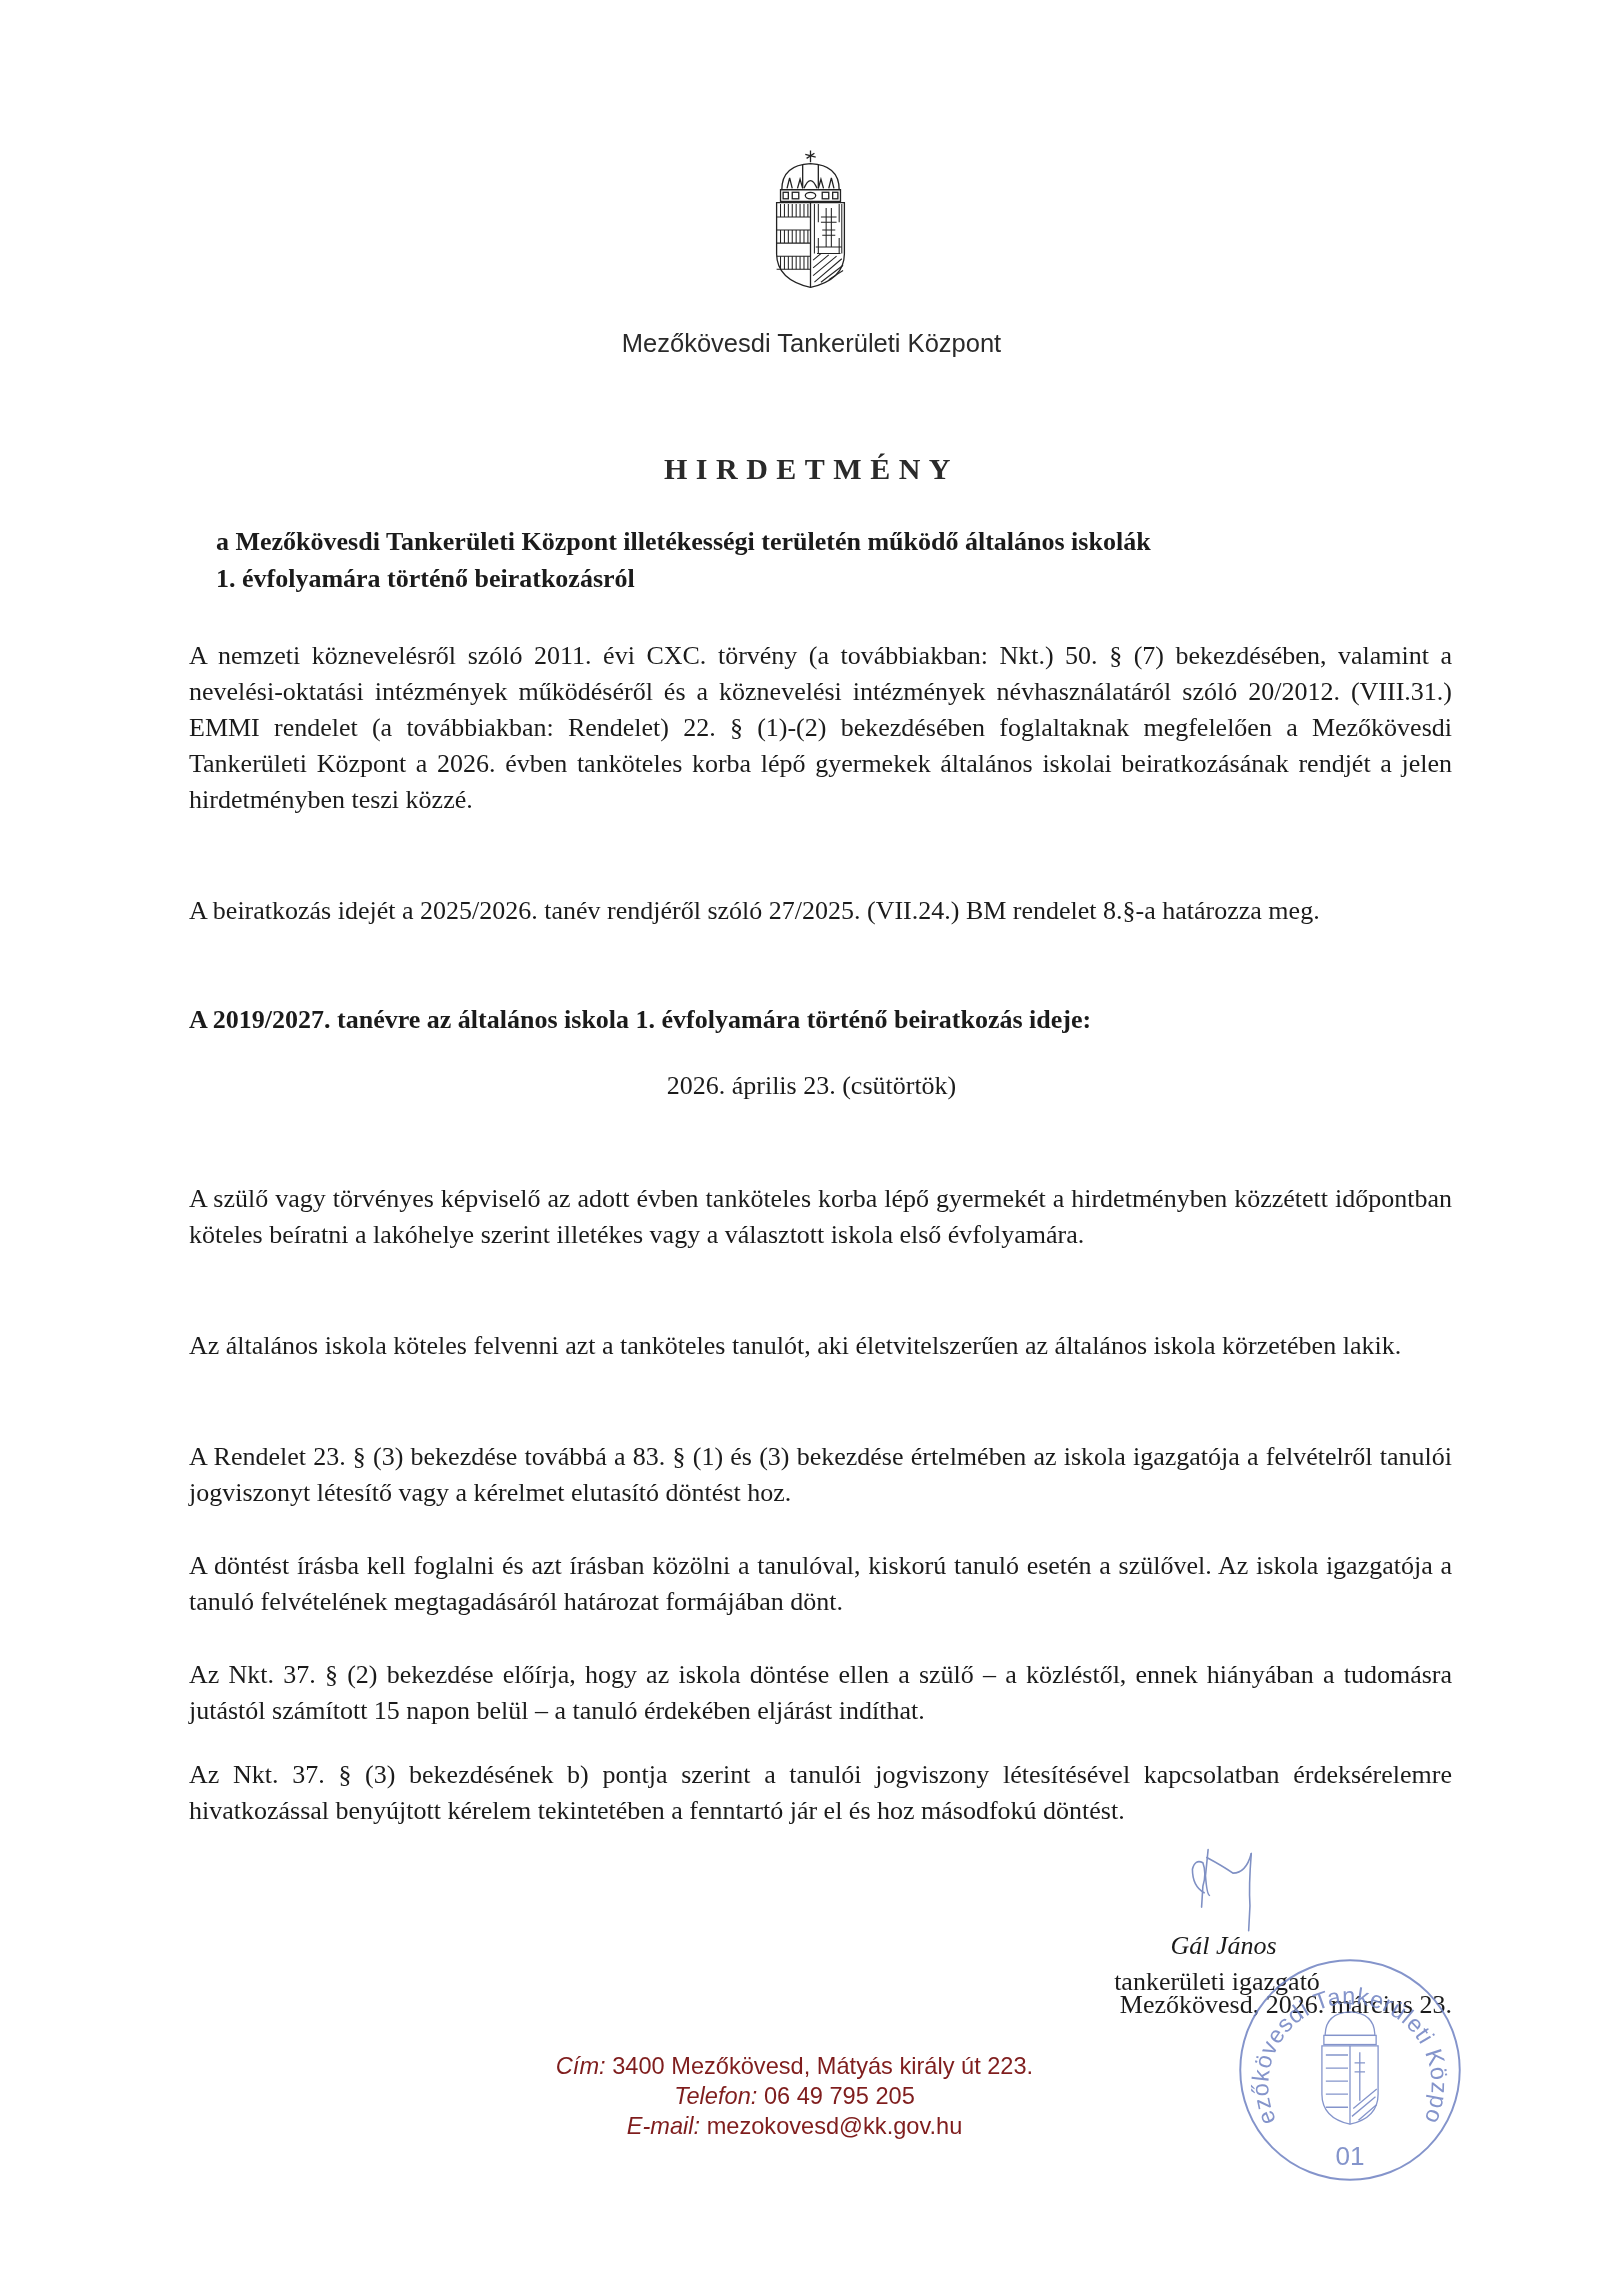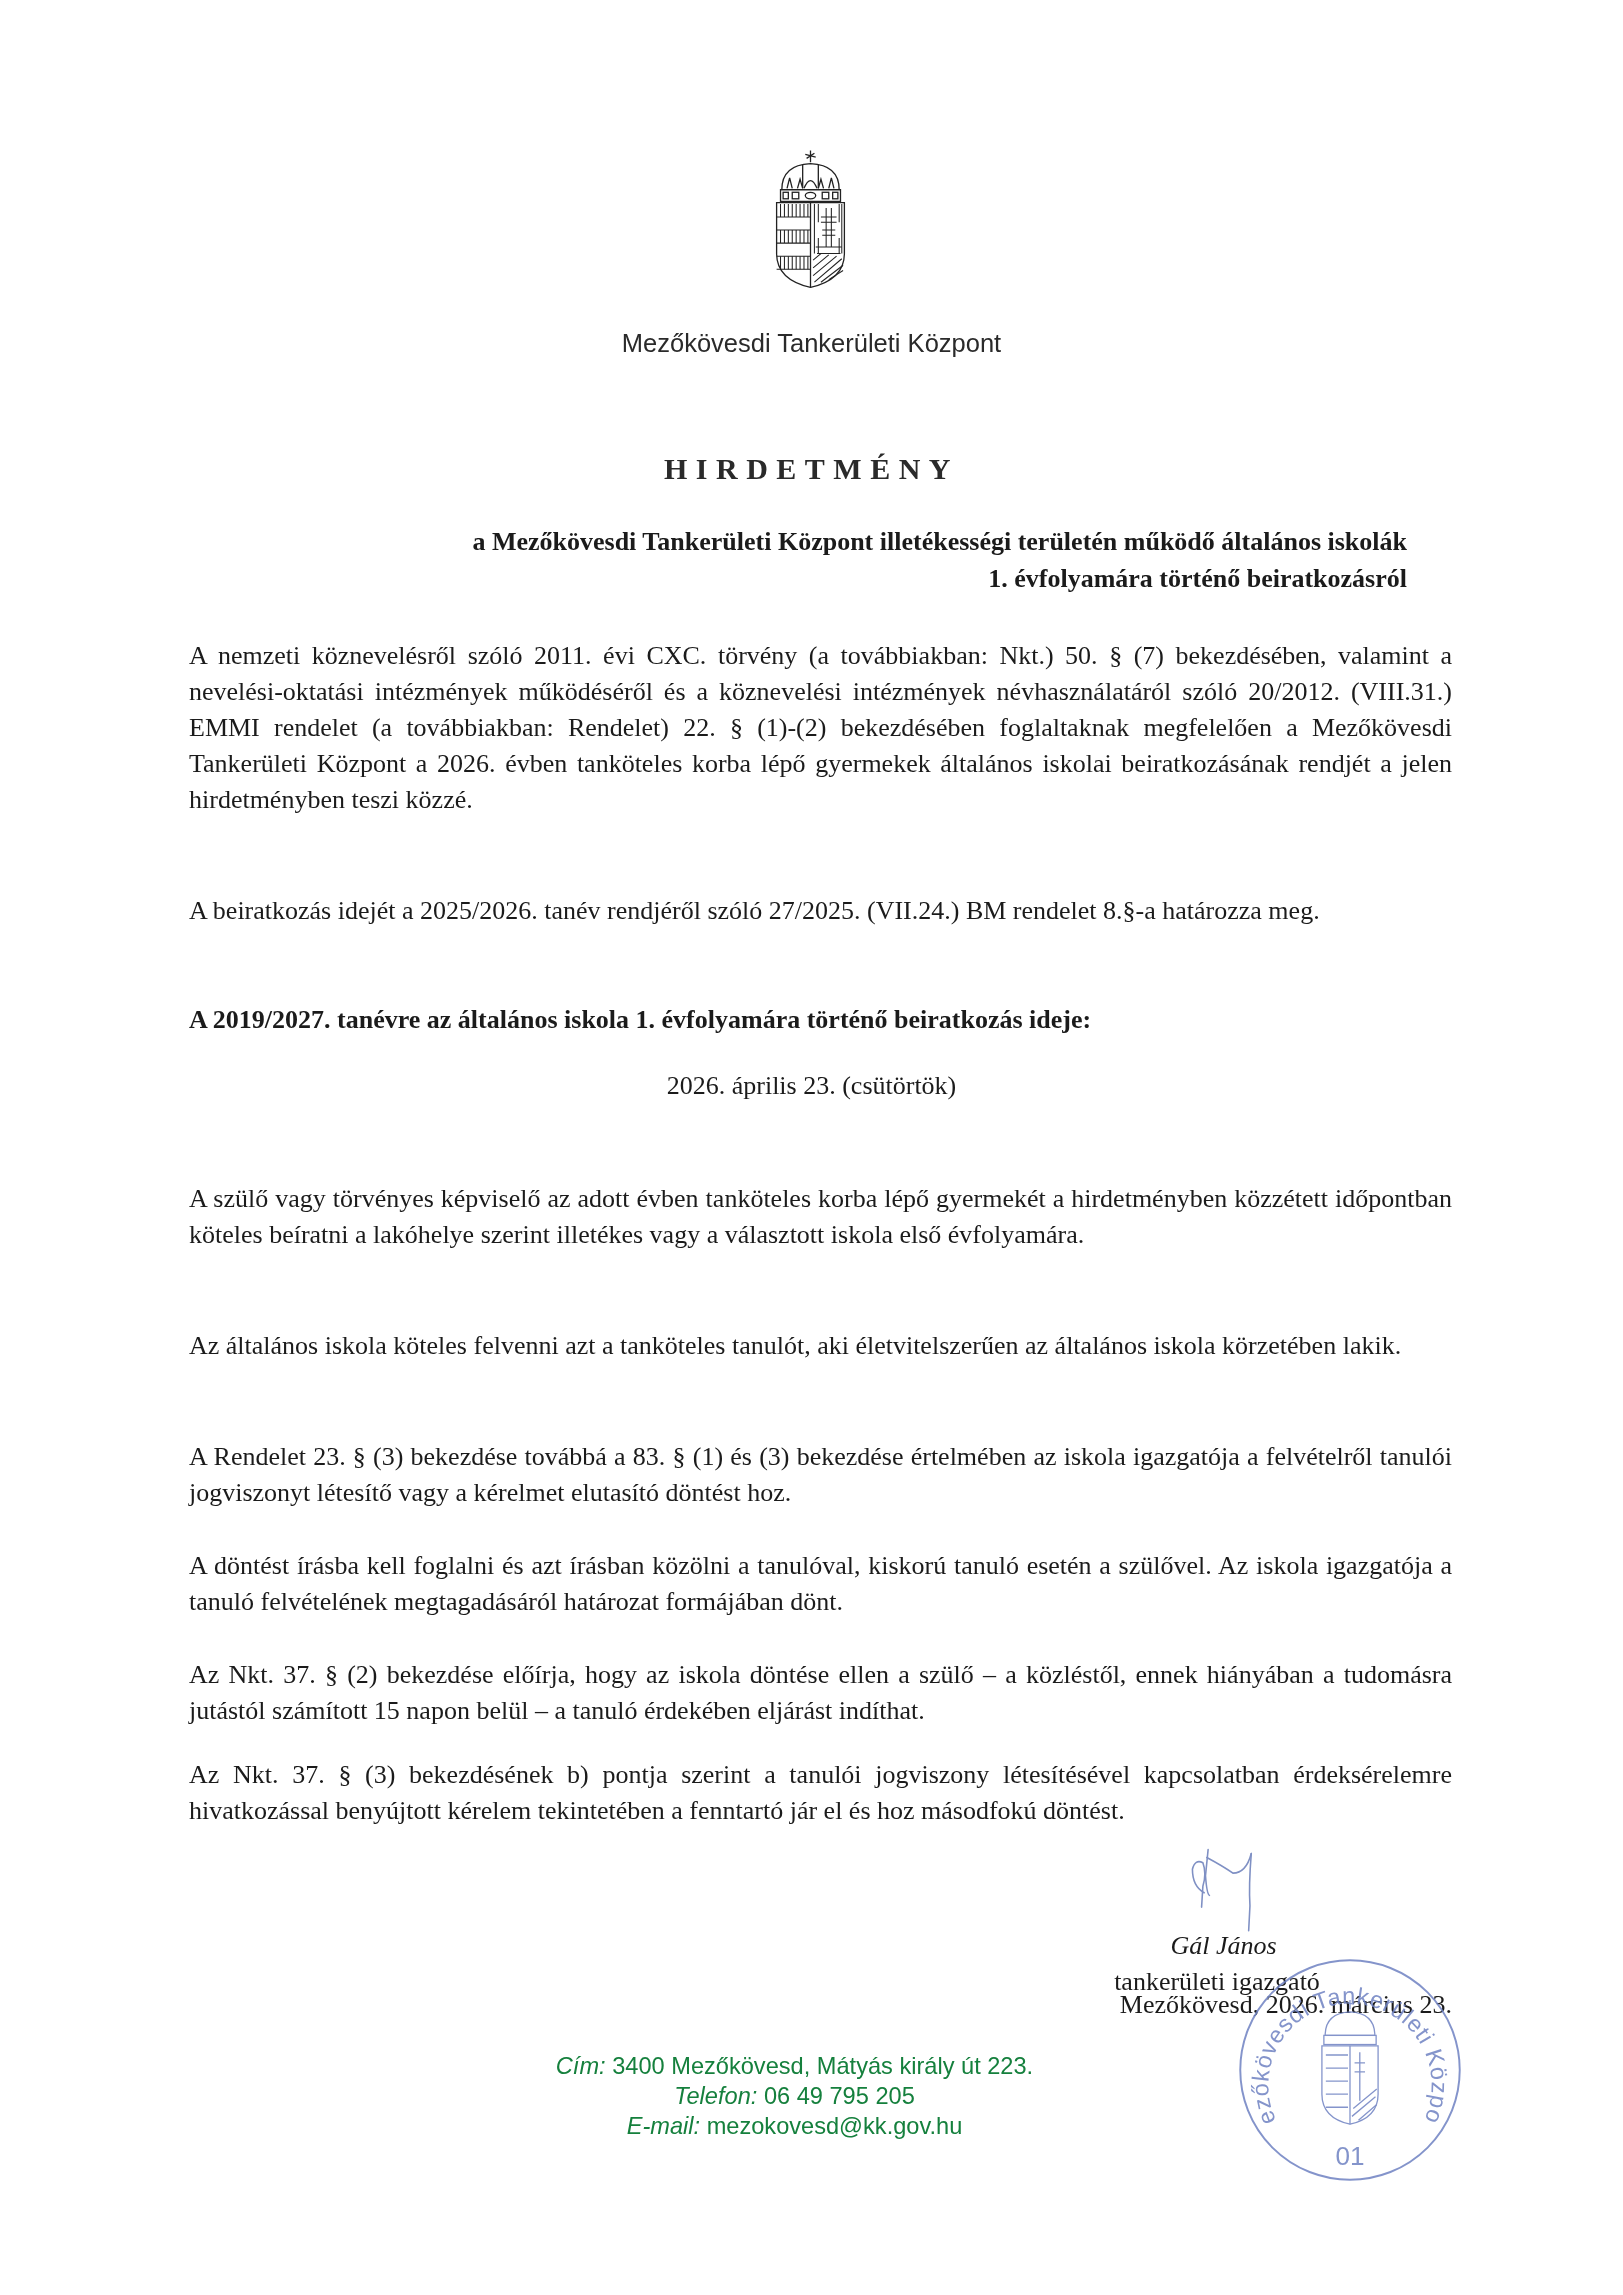--- a/index.html
+++ b/index.html
@@ -3,29 +3,29 @@
 <meta charset="utf-8">
 <style>
   html, body { margin:0; padding:0; background:#ffffff; }
   body { width:1623px; height:2295px; position:relative; overflow:hidden; color:#1b1b1b; }
   .serif { font-family:"Liberation Serif", "DejaVu Serif", serif; }
   .sans { font-family:"Liberation Sans", "DejaVu Sans", sans-serif; }
   .abs { position:absolute; }
   #crest { left:774px; top:149px; width:73px; height:140px; }
   #org-name { left:0; width:1623px; top:329px; text-align:center; font-size:25.5px; color:#2a2a2a; }
   #title { left:0; width:1623px; top:452px; text-align:center; font-size:30px; font-weight:bold; letter-spacing:8.5px; color:#2a2a2a; }
-  #subtitle { left:216px; width:1191px; top:523px; text-align:right; font-size:26px; font-weight:bold; line-height:37px; }
+  #subtitle { left:216px; width:1191px; top:523px; text-align:left; font-size:26px; font-weight:bold; line-height:37px; }
   .para { left:181px; width:1263px; font-size:26px; line-height:36px; text-align:justify; margin:8px; }
   .para.bold { font-weight:bold; }
   .dates { left:0; width:1623px; text-align:center; font-size:26px; font-weight:normal; line-height:36px; }
   #sign-block { left:1047px; width:340px; top:1928px; text-align:center; font-size:26px; line-height:36px; }
   #sign-block .name { padding-left:13px;font-style:italic; }
   #signature { left:1183px; top:1847px; width:79px; height:85px; }
   #stamp { left:1237px; top:1957px; width:226px; height:226px; }
-  #footer { left:0; width:1589px; top:2051px; text-align:center; font-size:23.6px; line-height:30px; color:#15803d; }
+  #footer { left:0; width:1589px; top:2051px; text-align:center; font-size:23.6px; line-height:30px; color:#7f1d1d; }
   #footer .lbl { font-style:italic; }
 </style>
 </head>
 <body>
 
 <svg id="crest" class="abs" viewBox="0 0 112 214">
   <g fill="none" stroke="#222" stroke-width="2">
 
     <path d="M56 2 L56 20 M48 8 L64 12 M50 14 L62 6"></path>
 

